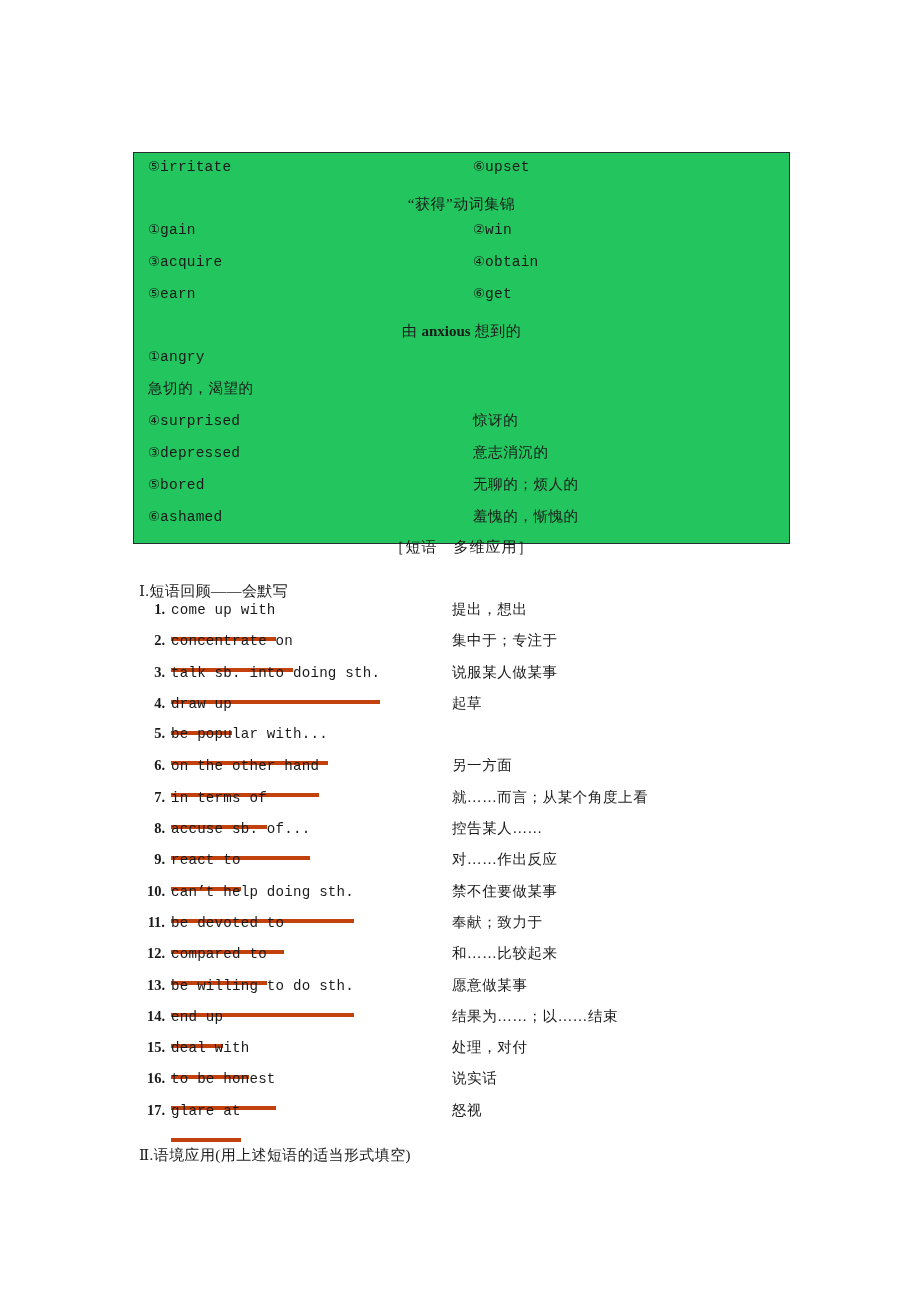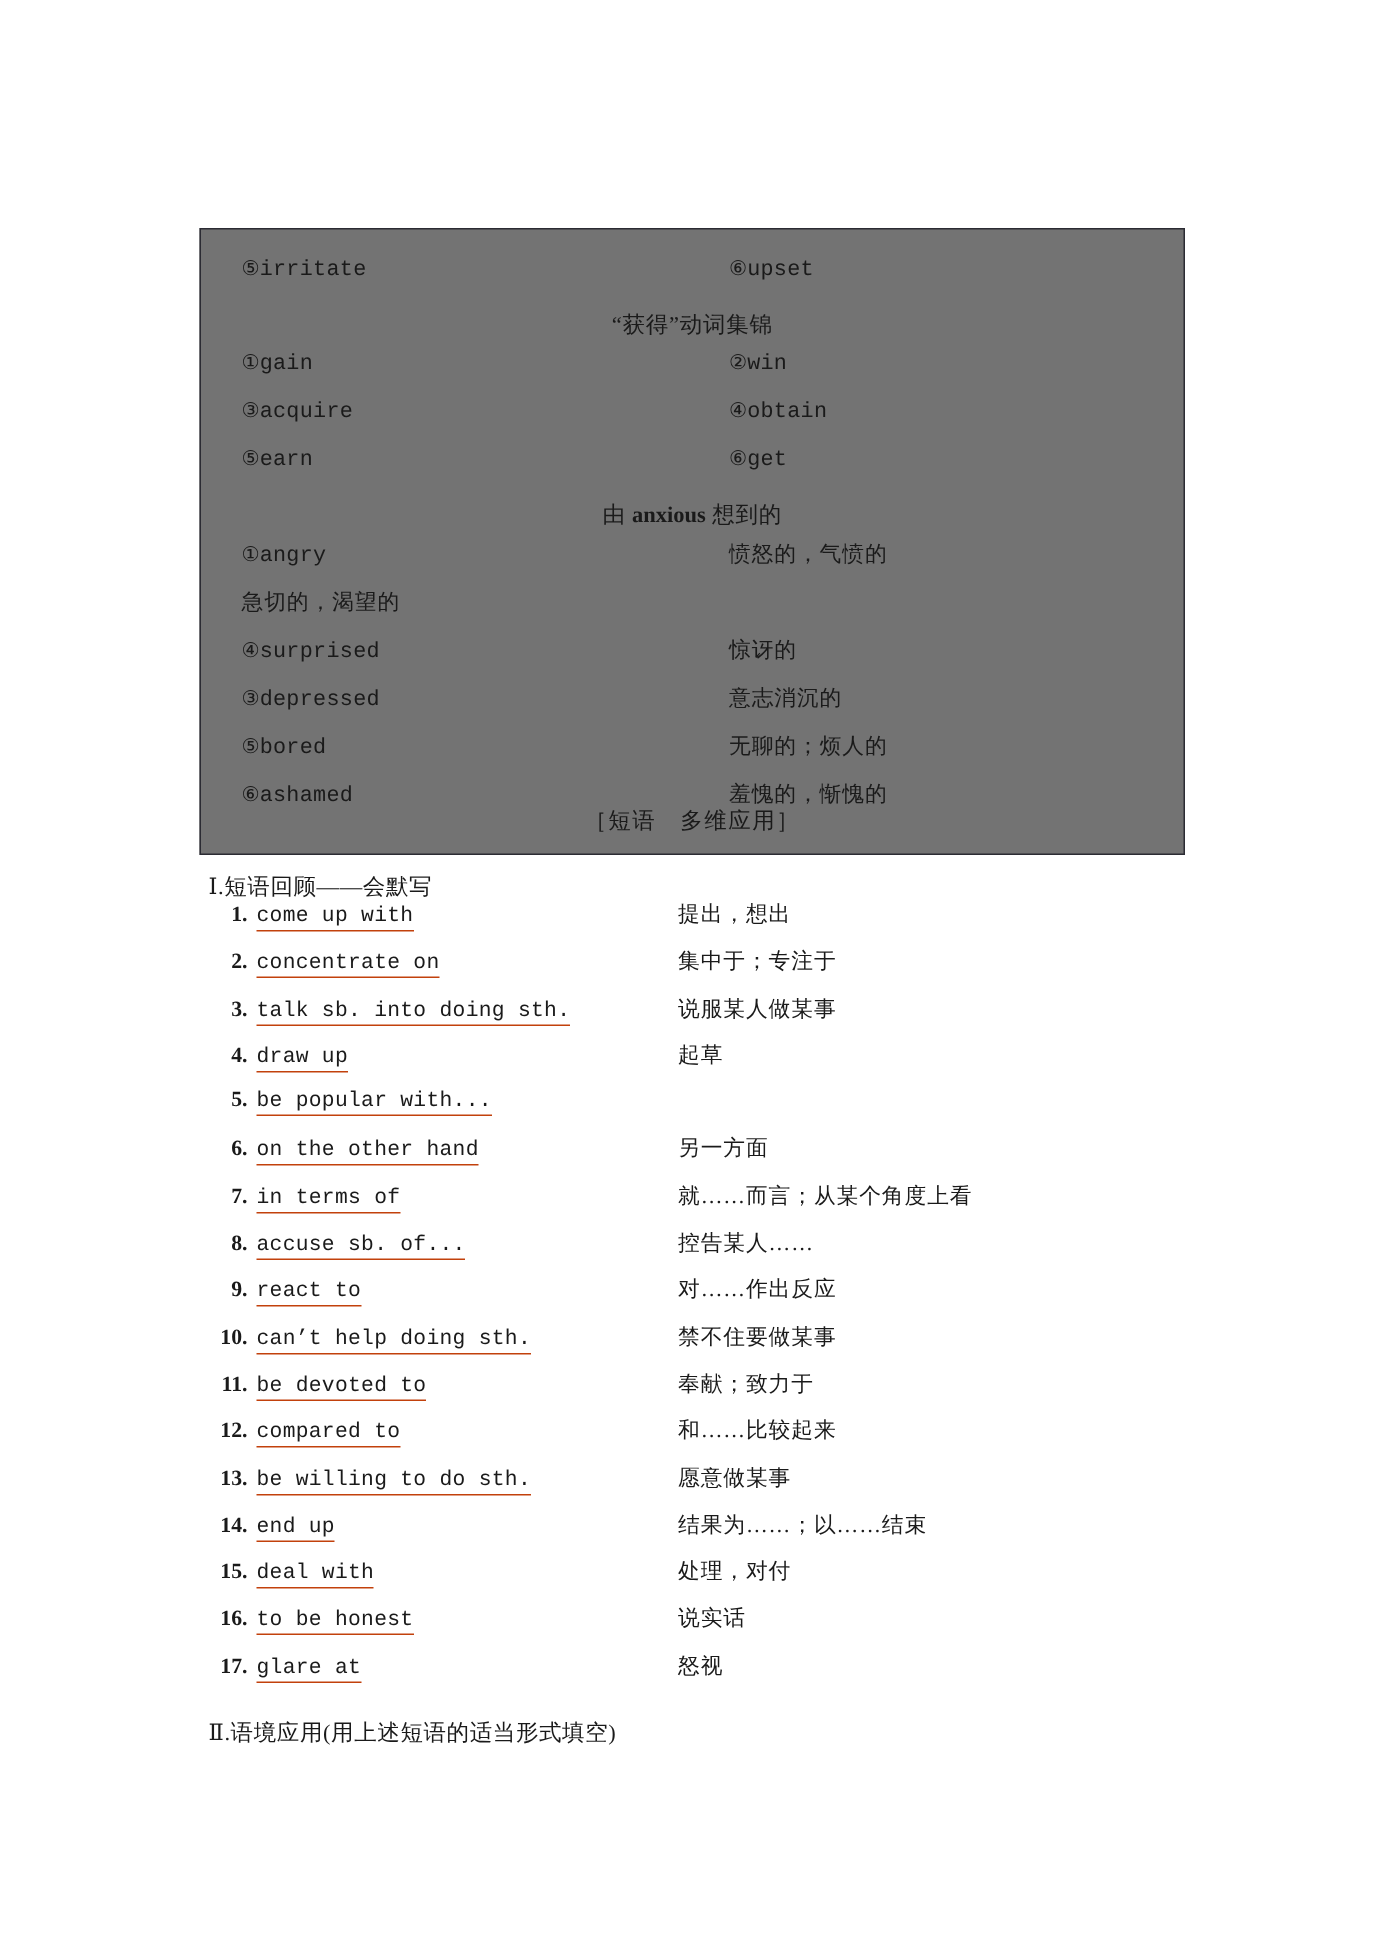--- a/index.html
+++ b/index.html
@@ -24,22 +24,22 @@
   }
 
   
   .vocab-box {
     position: absolute;
     left: 133px;
     top: 152px;
     width: 657px;
     border: 1px solid #2b2b33;
     box-sizing: border-box;
-    padding: 17px;
-    background: #737373;
+    padding: 4px;
+    background: #22c55e;
   }
 
   .vrow {
     display: flex;
     align-items: baseline;
     height: 32px;
     padding-left: 10px;
     box-sizing: border-box;
   }
   .vrow .col-a {
@@ -126,22 +126,22 @@
   }
   .pterm {
     width: 281px;
     flex: none;
     font-family: "Liberation Mono", "DejaVu Sans Mono", monospace;
     font-size: 14.2px;
     letter-spacing: 0.2px;
     white-space: nowrap;
   }
   .pterm span.u {
-    border-bottom: 1px solid #c2410c;
-    padding-bottom: 1px;
+    border-bottom: 4px solid #c2410c;
+    padding-bottom: 19px;
   }
   .pcn {
     flex: 1;
     font-size: 14.5px;
     letter-spacing: 0.6px;
     white-space: nowrap;
   }
 </style>
 </head>
 <body>
@@ -162,21 +162,20 @@
         <div class="col-a"><span class="circ">③</span><span class="term">acquire</span></div>
         <div class="col-b"><span class="circ">④</span><span class="term">obtain</span></div>
       </div>
       <div class="vrow">
         <div class="col-a"><span class="circ">⑤</span><span class="term">earn</span></div>
         <div class="col-b"><span class="circ">⑥</span><span class="term">get</span></div>
       </div>
       <div class="vhead"><span>由 </span><span class="en-bold">anxious</span><span> 想到的</span></div>
       <div class="vrow">
         <div class="col-a"><span class="circ">①</span><span class="term">angry</span></div>
-        <div class="col-b"><span class="cn">愤怒的，气愤的</span></div>
       </div>
       <div class="vrow">
         <div class="col-b"><span class="cn">急切的，渴望的</span></div>
       </div>
       <div class="vrow">
         <div class="col-a"><span class="circ">④</span><span class="term">surprised</span></div>
         <div class="col-b"><span class="cn">惊讶的</span></div>
       </div>
       <div class="vrow">
         <div class="col-a"><span class="circ">③</span><span class="term">depressed</span></div>

